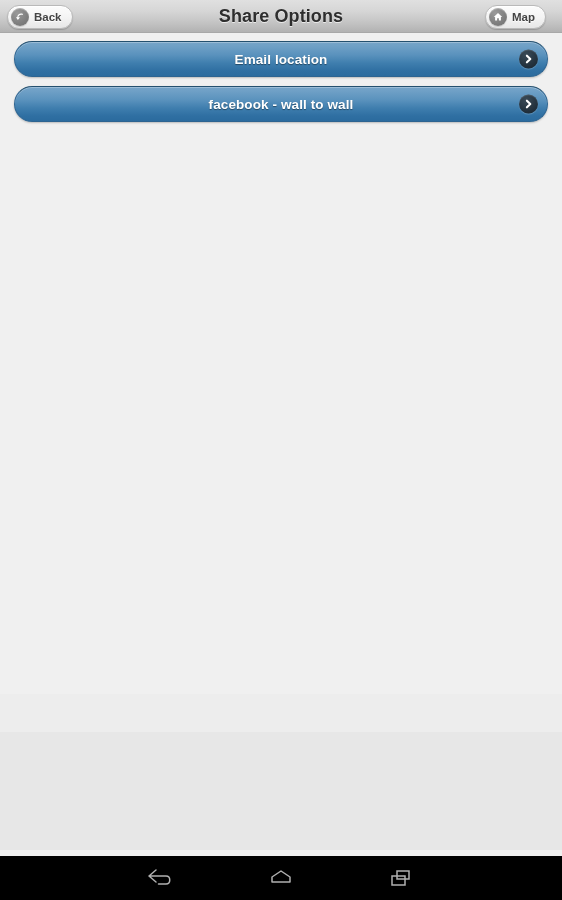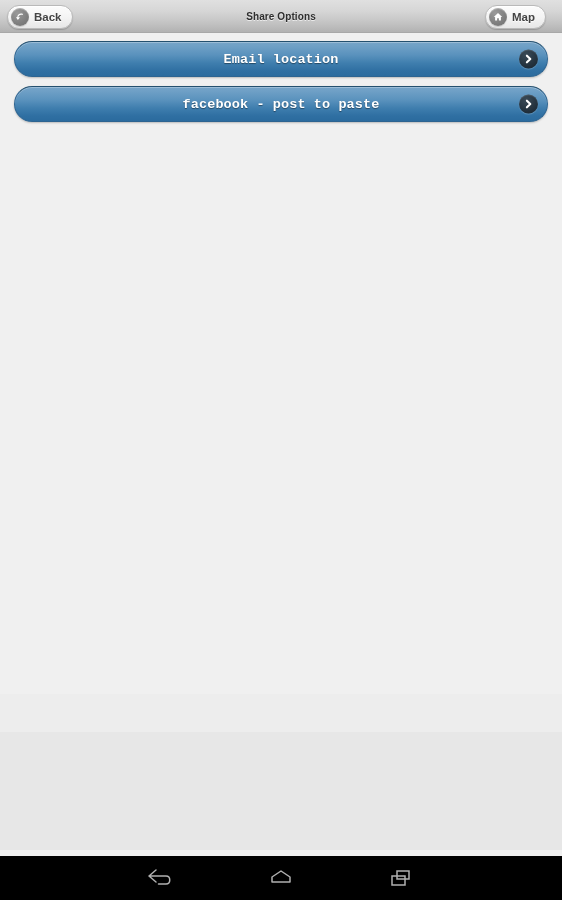--- a/index.html
+++ b/index.html
@@ -27,21 +27,21 @@
     height: 33px;
     flex: 0 0 33px;
     background: linear-gradient(to bottom, #e0e0e0 0%, #d6d6d6 35%, #c4c4c4 70%, #b2b2b2 100%);
     border-bottom: 1px solid #a8a8a8;
     display: flex;
     align-items: center;
     justify-content: center;
   }
 
   .header-title {
-    font-size: 10px;
+    font-size: 18px;
     font-weight: bold;
     color: #2e2e2e;
     letter-spacing: 0.1px;
     text-shadow: 0 1px 0 rgba(255,255,255,0.65);
   }
 
   .hdr-btn {
     position: absolute;
     top: 5px;
     height: 24px;
@@ -78,21 +78,20 @@
   }
   .circ-icon svg { display: block; }
 
   
   .content {
     flex: 1 1 auto;
     position: relative;
     background: #f0f0f0;
     padding: 8px 14px 0 14px;
     overflow: hidden;
-    font-family: Liberation Mono, monospace;
   }
 
   .band-a, .band-b {
     position: absolute;
     left: 0;
     width: 100%;
     pointer-events: none;
   }
   .band-a { top: 661px; height: 38px; background: #ededed; }
   .band-b { top: 699px; height: 118px; background: #e7e7e7; }
@@ -207,21 +206,21 @@
         <span class="chev">
           <svg width="11" height="11" viewBox="0 0 11 11">
             <path d="M3.9 2.2 L7.3 5.5 L3.9 8.8" fill="none" stroke="#ffffff" stroke-width="2.1" stroke-linecap="round" stroke-linejoin="round"></path>
           </svg>
         </span>
       </div>
 
 
 
       <div class="blue-btn">
-        <span class="blue-btn-label">facebook - post to paste</span>
+        <span class="blue-btn-label">facebook - wall to wall</span>
         <span class="chev">
           <svg width="11" height="11" viewBox="0 0 11 11">
             <path d="M3.9 2.2 L7.3 5.5 L3.9 8.8" fill="none" stroke="#ffffff" stroke-width="2.1" stroke-linecap="round" stroke-linejoin="round"></path>
           </svg>
         </span>
       </div>
 
     </div>
   </div>
 

